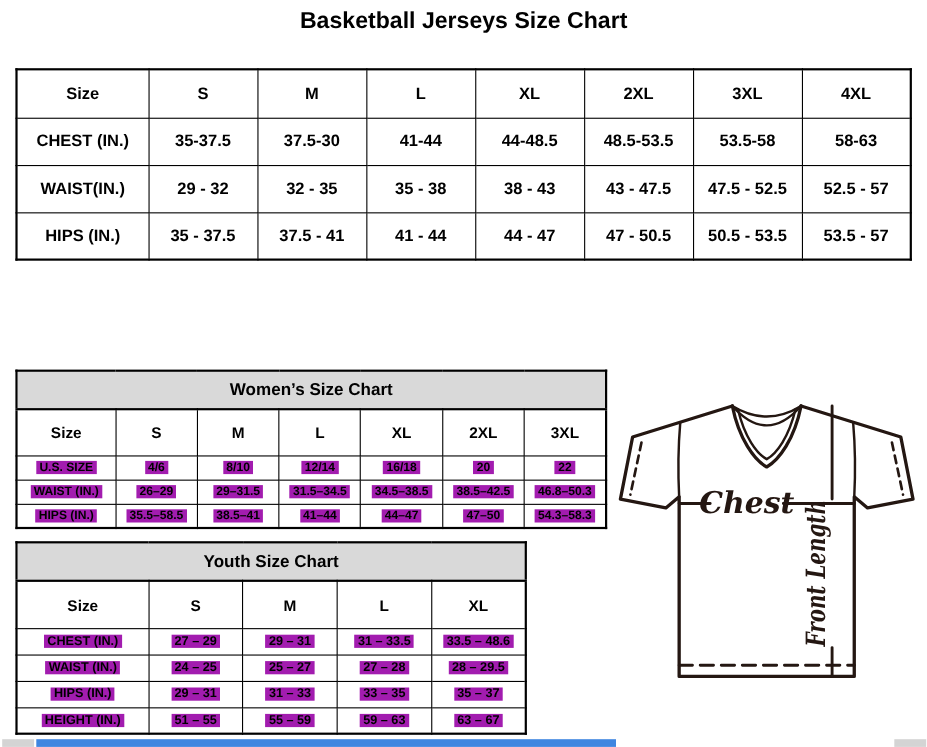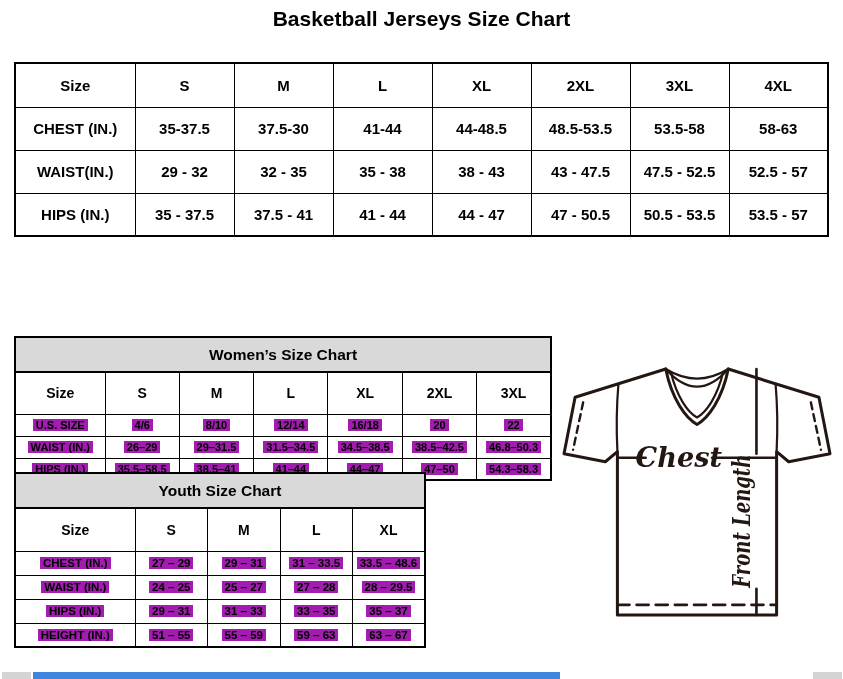--- a/index.html
+++ b/index.html
@@ -40,21 +40,21 @@
   #men tr.cols th { height: 44px; font-size: 15px; }
   #men tbody tr { height: 43px; }
   #men tbody th, #men tbody td { font-size: 15px; }
   
   #women { left: 14px; top: 299px; width: 538px; margin-top: 37px; }
   #women th.band { height: 35px; font-size: 15.5px; }
   #women tr.cols th { height: 42px; font-size: 14px; }
   #women tbody tr { height: 22px; }
   #women tbody th, #women tbody td { font-size: 11px; }
   
-  #youth { left: 14px; top: 472px; width: 412px; padding-left: 47px; }
+  #youth { left: 14px; top: 492px; width: 465px; padding-left: 47px; }
   #youth th.band { height: 35px; font-size: 15.5px; }
   #youth tr.cols th { height: 43px; font-size: 14px; }
   #youth tbody tr { height: 24px; }
   #youth tbody th, #youth tbody td { font-size: 11.5px; }
   
   .hl { background: #a21caf; padding: 0 3px; }
   
   .jersey { position: absolute; left: 558px; top: 361px; width: 276px; height: 268px; }
   .dlabel {
     font-family: "DejaVu Serif", "Liberation Serif", serif;

